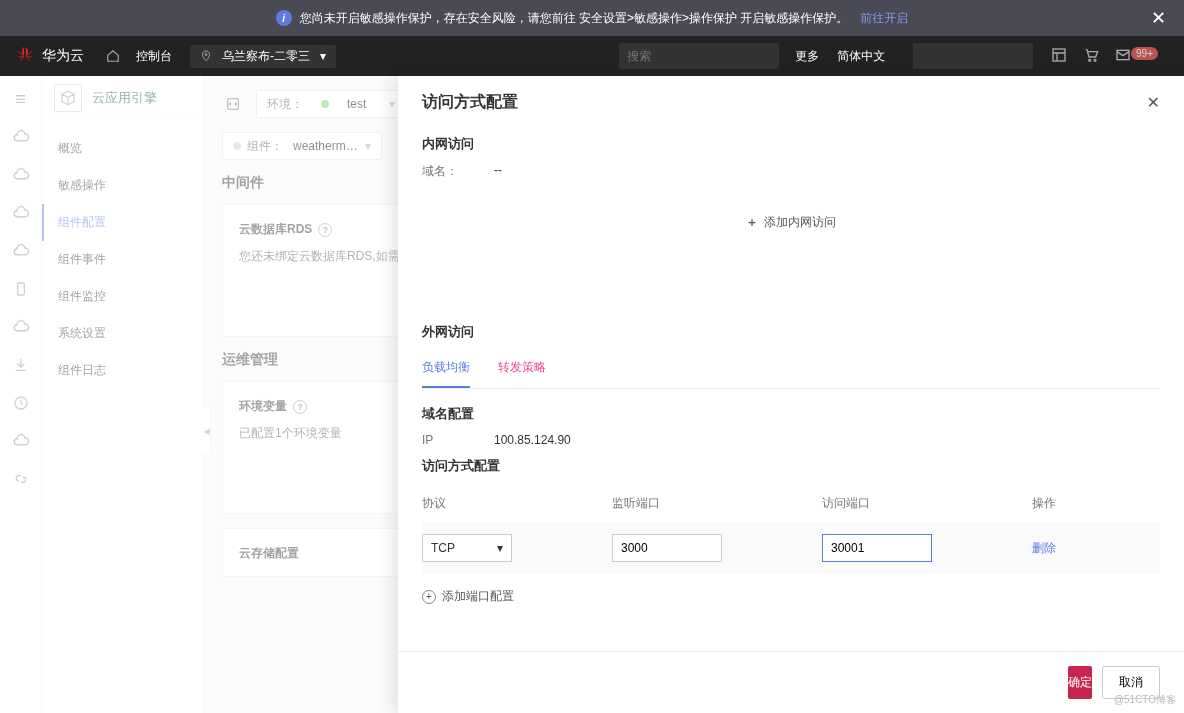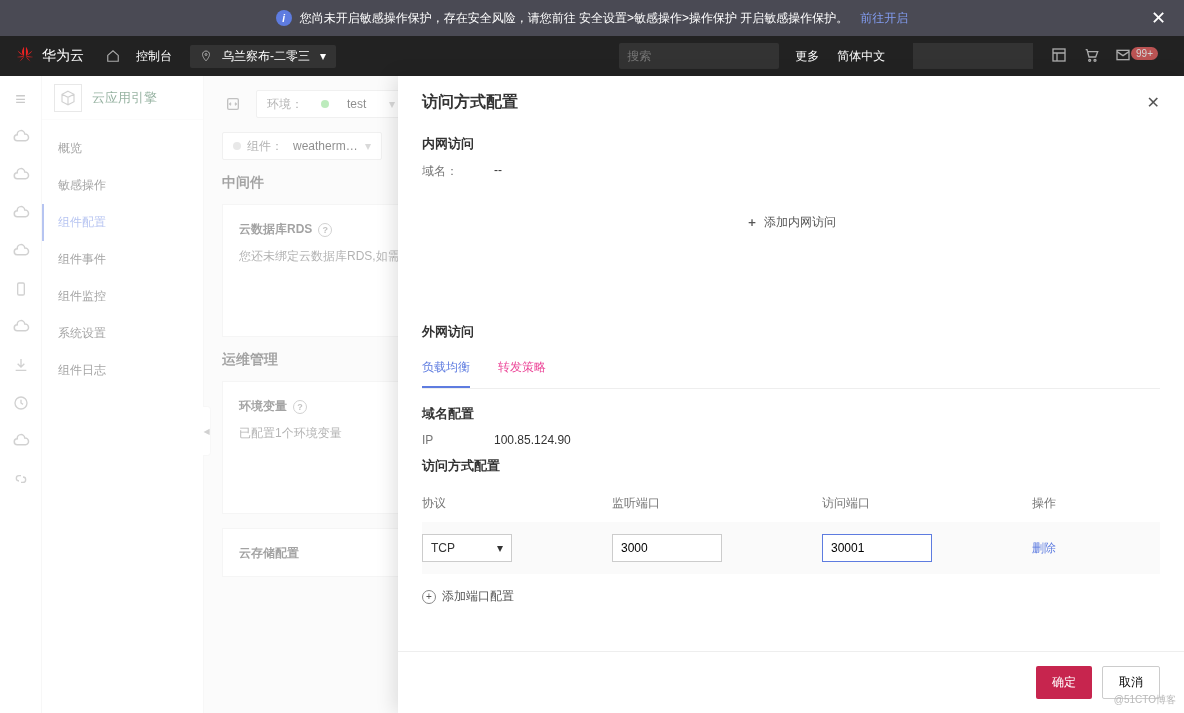--- a/index.html
+++ b/index.html
@@ -81,21 +81,21 @@
 .tab.active { color: #5e7ce0; border-bottom: 2px solid #5e7ce0; }
 .table-head, .table-row { display: grid; grid-template-columns: 190px 210px 210px 90px; align-items: center; padding: 10px 0; }
 .table-head { color: #777; }
 .table-row { background: #fafafa; padding: 12px 0; }
 .sel { border: 1px solid #ccc; height: 28px; width: 90px; display: flex; align-items: center; padding: 0 8px; justify-content: space-between; background: #fff; }
 .inp { border: 1px solid #ccc; height: 28px; width: 110px; padding: 10px 8px; background: #fff; outline: none; font-size: 12px; }
 .link { color: #5e7ce0; cursor: pointer; }
 .add-port { display: flex; align-items: center; gap: 6px; color: #555; margin-top: 14px; cursor: pointer; }
 .circ-plus { width: 14px; height: 14px; border: 1px solid #888; border-radius: 50%; display: flex; align-items: center; justify-content: center; font-size: 10px; }
 .drawer-foot { border-top: 1px solid #eee; padding: 14px 24px; display: flex; justify-content: flex-end; gap: 10px; }
-.btn-primary { background: #c7254e; color: #fff; border: none; padding: 7px 16px; font-size: 12px; cursor: pointer; border-radius: 2px; }
+.btn-primary { background: #c7254e; color: #fff; border: none; padding: 7px 0; font-size: 12px; cursor: pointer; border-radius: 2px; }
 .btn-sec { background: #fff; border: 1px solid #ccc; padding: 7px 16px; font-size: 12px; cursor: pointer; border-radius: 2px; }
 
 .watermark { position: absolute; bottom: 6px; right: 8px; font-size: 10px; color: #b8b8b8; z-index: 8; margin-top: 28px; }
 </style>
 </head>
 <body>
 
 <div class="banner">
   <span class="banner-icon">i</span>
   <span>您尚未开启敏感操作保护，存在安全风险，请您前往 安全设置&gt;敏感操作&gt;操作保护 开启敏感操作保护。</span>

